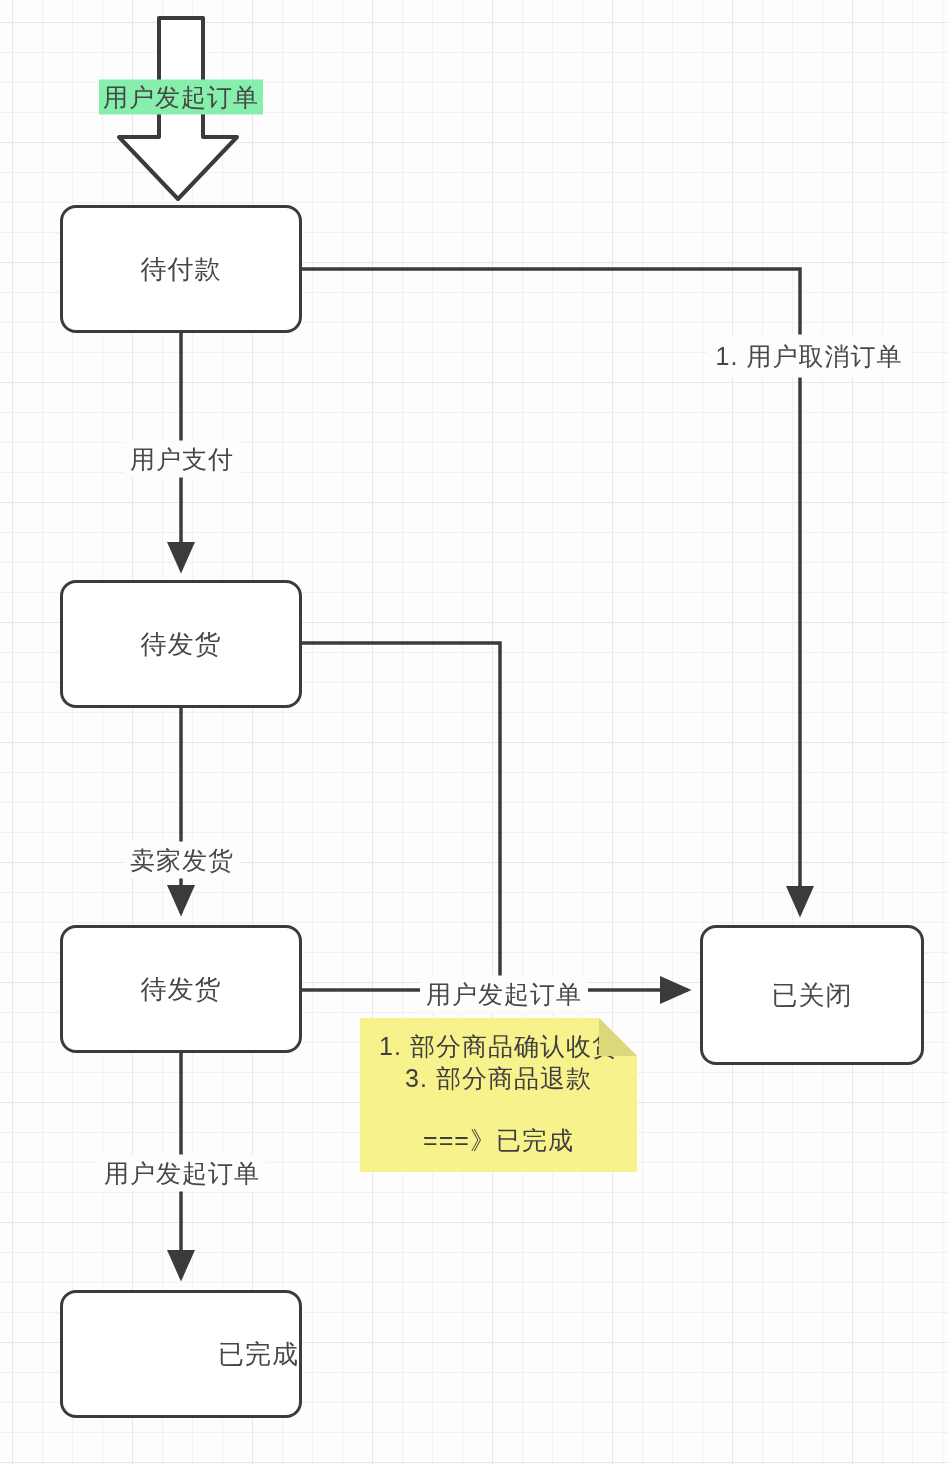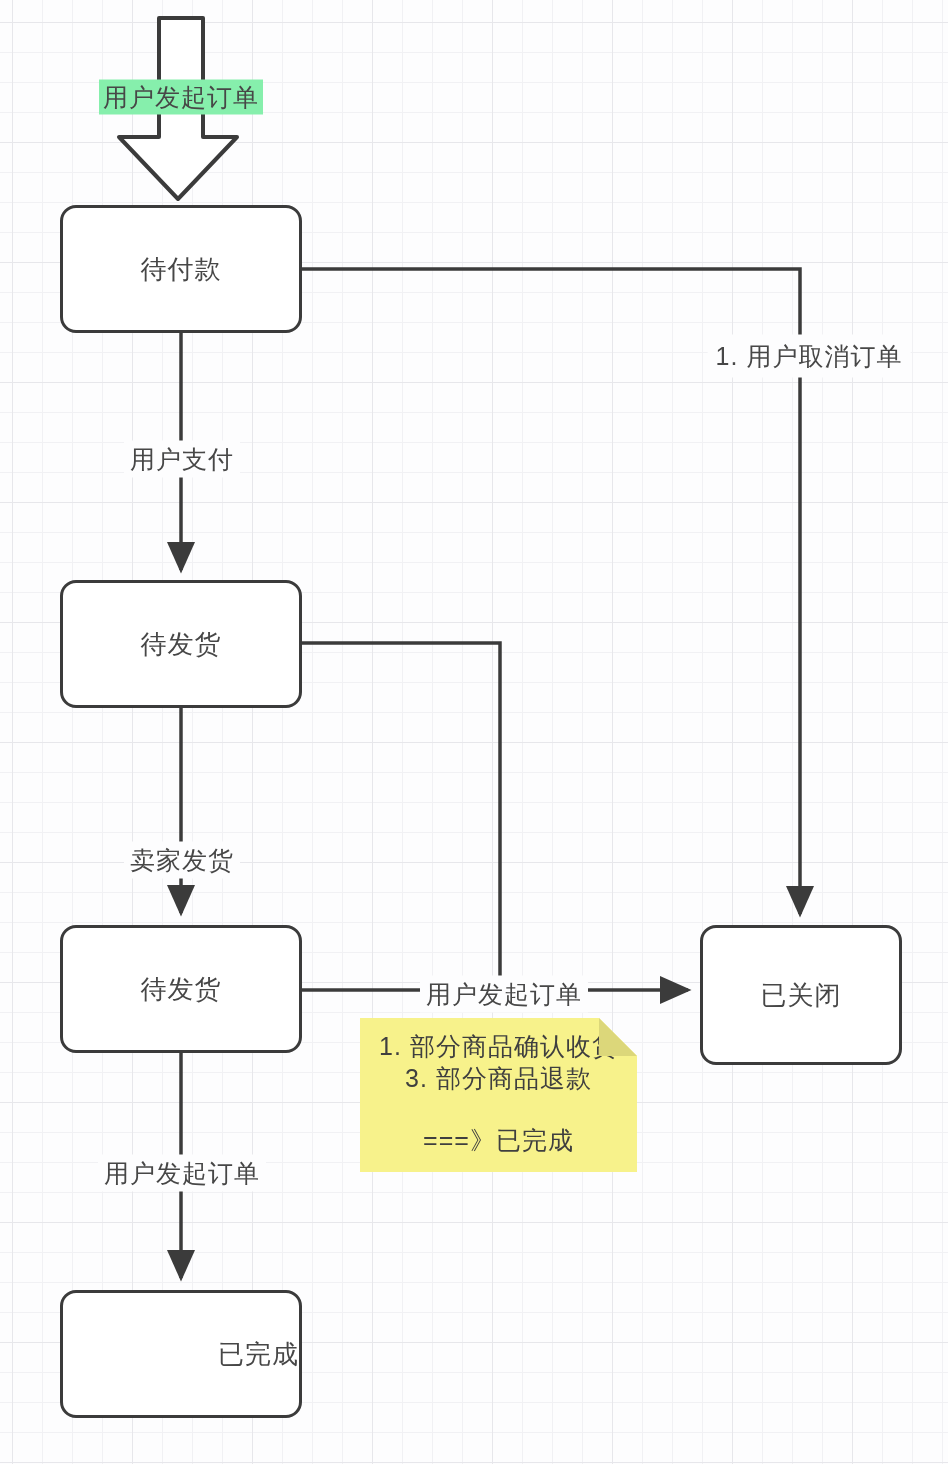--- a/index.html
+++ b/index.html
@@ -88,21 +88,21 @@
 </div>
 
 <div class="node" style="left:60px;top:580px;">
   <span>待发货</span>
 </div>
 
 <div class="node" style="left:60px;top:925px;">
   <span>待发货</span>
 </div>
 
-<div class="node" style="left:700px;top:925px;width:202px;height:140px;">
+<div class="node" style="left:700px;top:925px;width:224px;height:140px;">
   <span>已关闭</span>
 </div>
 
 <div class="node" style="left:60px;top:1290px;justify-content:flex-end;">
   <span>已完成</span>
 </div>
 
 <div class="edge-label" style="left:182px;top:459px;">用户支付</div>
 
 <div class="edge-label" style="left:182px;top:860px;">卖家发货</div>

